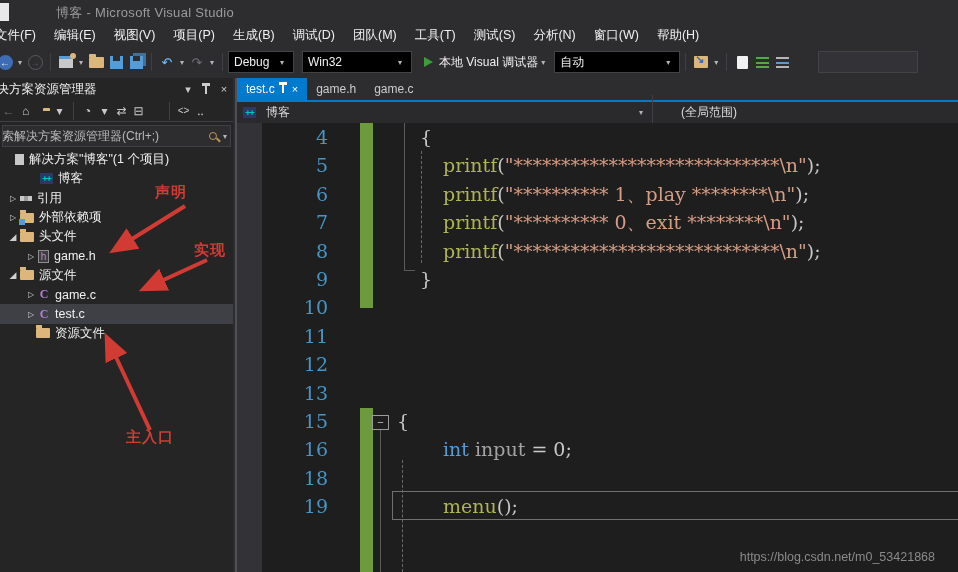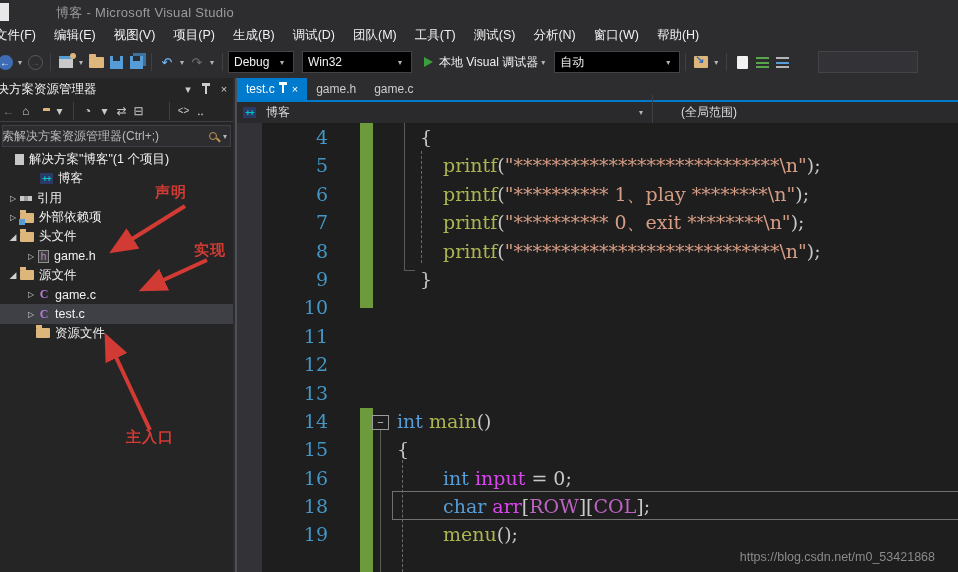--- a/index.html
+++ b/index.html
@@ -113,21 +113,21 @@
   #margin-strip { position:absolute; left:0; top:0; width:25px; height:449px; background:#333337; }
   .chg-bar { position:absolute; left:123px; width:13px; background:var(--green-bar,#6D9A3D); }
   #code-lines { position:absolute; left:0; top:0; width:721px; }
   .code-line { position:relative; height:28.4px; }
   .code-line .ln { position:absolute; left:0; top:0; width:91px; text-align:right; color:var(--linenum,#4596C6);
                    font-family:"DejaVu Serif", serif; font-size:19px; line-height:28.4px; }
   .code-line .ct { position:absolute; top:0; font-family:"DejaVu Serif", serif; font-size:19px; line-height:28.4px; white-space:pre; }
   .tk-kw { color:var(--kw,#569CD6); } .tk-fn { color:var(--fn,#ADB552); }
   .tk-str { color:var(--str,#D69D85); } .tk-mac { color:var(--mac,#BD63C1); }
   .tk-pun { color:var(--pun,#C8C8C8); } .tk-num { color:var(--num,#B5CEA8); }
-  .tk-id { color:#d946ef; }
+  .tk-id { color:#a3a3a3; }
   .guide-solid { position:absolute; border-left:1px solid #5A5A5A; }
   .guide-solid.corner { border-bottom:1px solid #5A5A5A; width:11px; }
   .guide-dash { position:absolute; border-left:1px dashed #6A6A6A; }
   #collapse-box { position:absolute; left:135px; top:292px; width:17px; height:15px; background:#1E1E1E;
                   border:1px solid #9B9B9B; color:#C8C8C8; font-size:11px; line-height:13px; text-align:center; }
   #cur-line-box { position:absolute; left:155px; top:368px; right:-2px; height:29px; border:1px solid #707070; }
   #watermark { position:absolute; right:23px; top:427px; font-size:12.5px; color:#8A8A8A; }
 </style>
 </head>
 <body>
@@ -382,34 +382,29 @@
         <div class="code-line">
           <span class="ln">11</span>
         </div>
         <div class="code-line">
           <span class="ln">12</span>
         </div>
         <div class="code-line">
           <span class="ln">13</span>
         </div>
         <div class="code-line">
-          <span class="ln">14</span>
-          <span class="ct" style="left: 160px;"><span class="tk-kw">int </span><span class="tk-fn">main</span><span class="tk-pun">()</span></span>
-        </div>
-        <div class="code-line">
           <span class="ln">15</span>
           <span class="ct" style="left: 160px;"><span class="tk-pun">{</span></span>
         </div>
         <div class="code-line">
           <span class="ln">16</span>
           <span class="ct" style="left: 206px;"><span class="tk-kw">int</span><span class="tk-id"> input </span><span class="tk-pun">= </span><span class="tk-num">0</span><span class="tk-pun">;</span></span>
         </div>
         <div class="code-line">
           <span class="ln">18</span>
-          <span class="ct" style="left: 206px;"><span class="tk-kw">char</span><span class="tk-id"> arr</span><span class="tk-pun">[</span><span class="tk-mac">ROW</span><span class="tk-pun">][</span><span class="tk-mac">COL</span><span class="tk-pun">];</span></span>
         </div>
         <div class="code-line">
           <span class="ln">19</span>
           <span class="ct" style="left: 206px;"><span class="tk-fn">menu</span><span class="tk-pun">();</span></span>
         </div>
       </div>
     <div id="collapse-box">−</div>
     <div id="cur-line-box"></div>
     <div id="watermark">https://blog.csdn.net/m0_53421868</div>
   </div>

